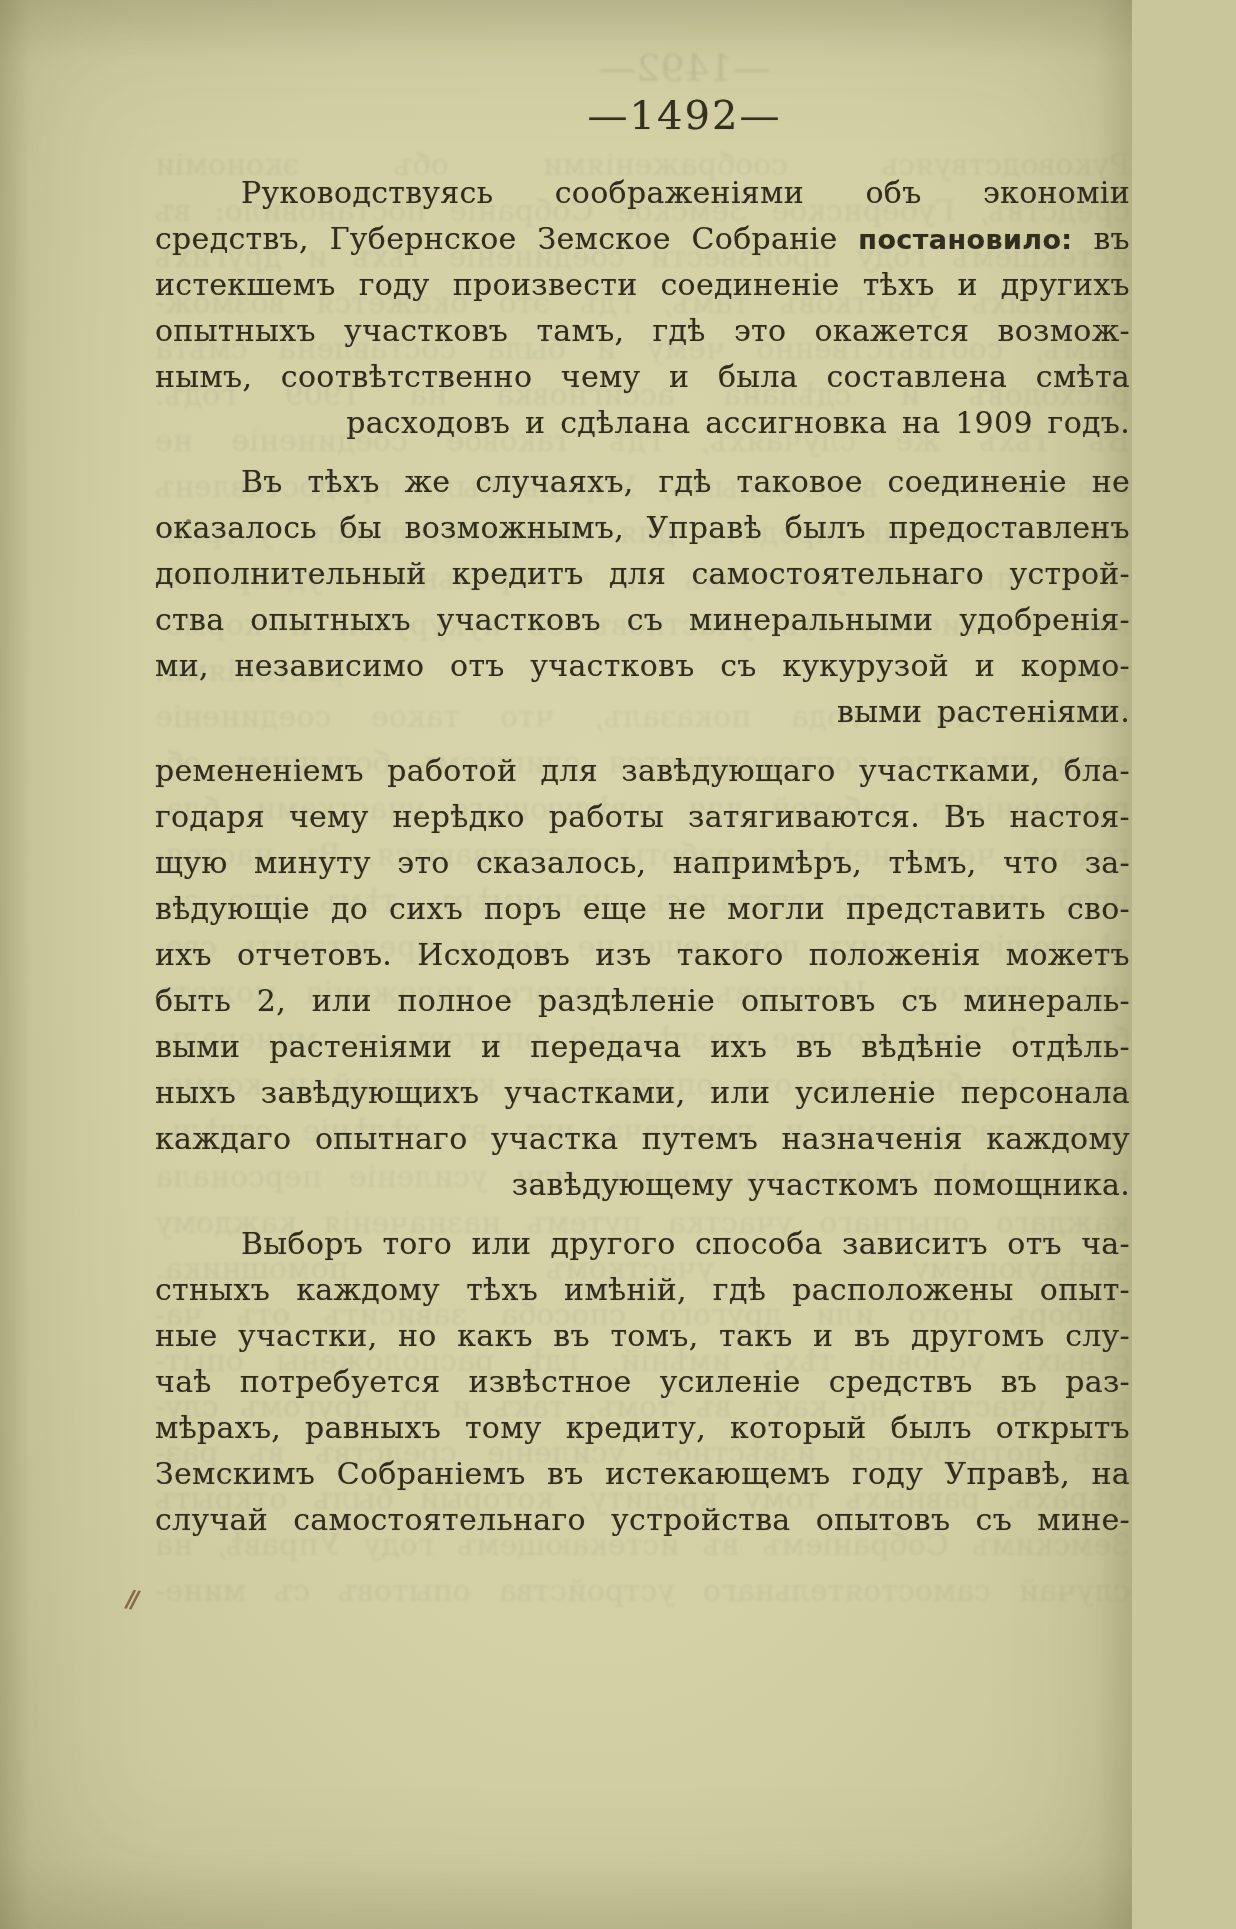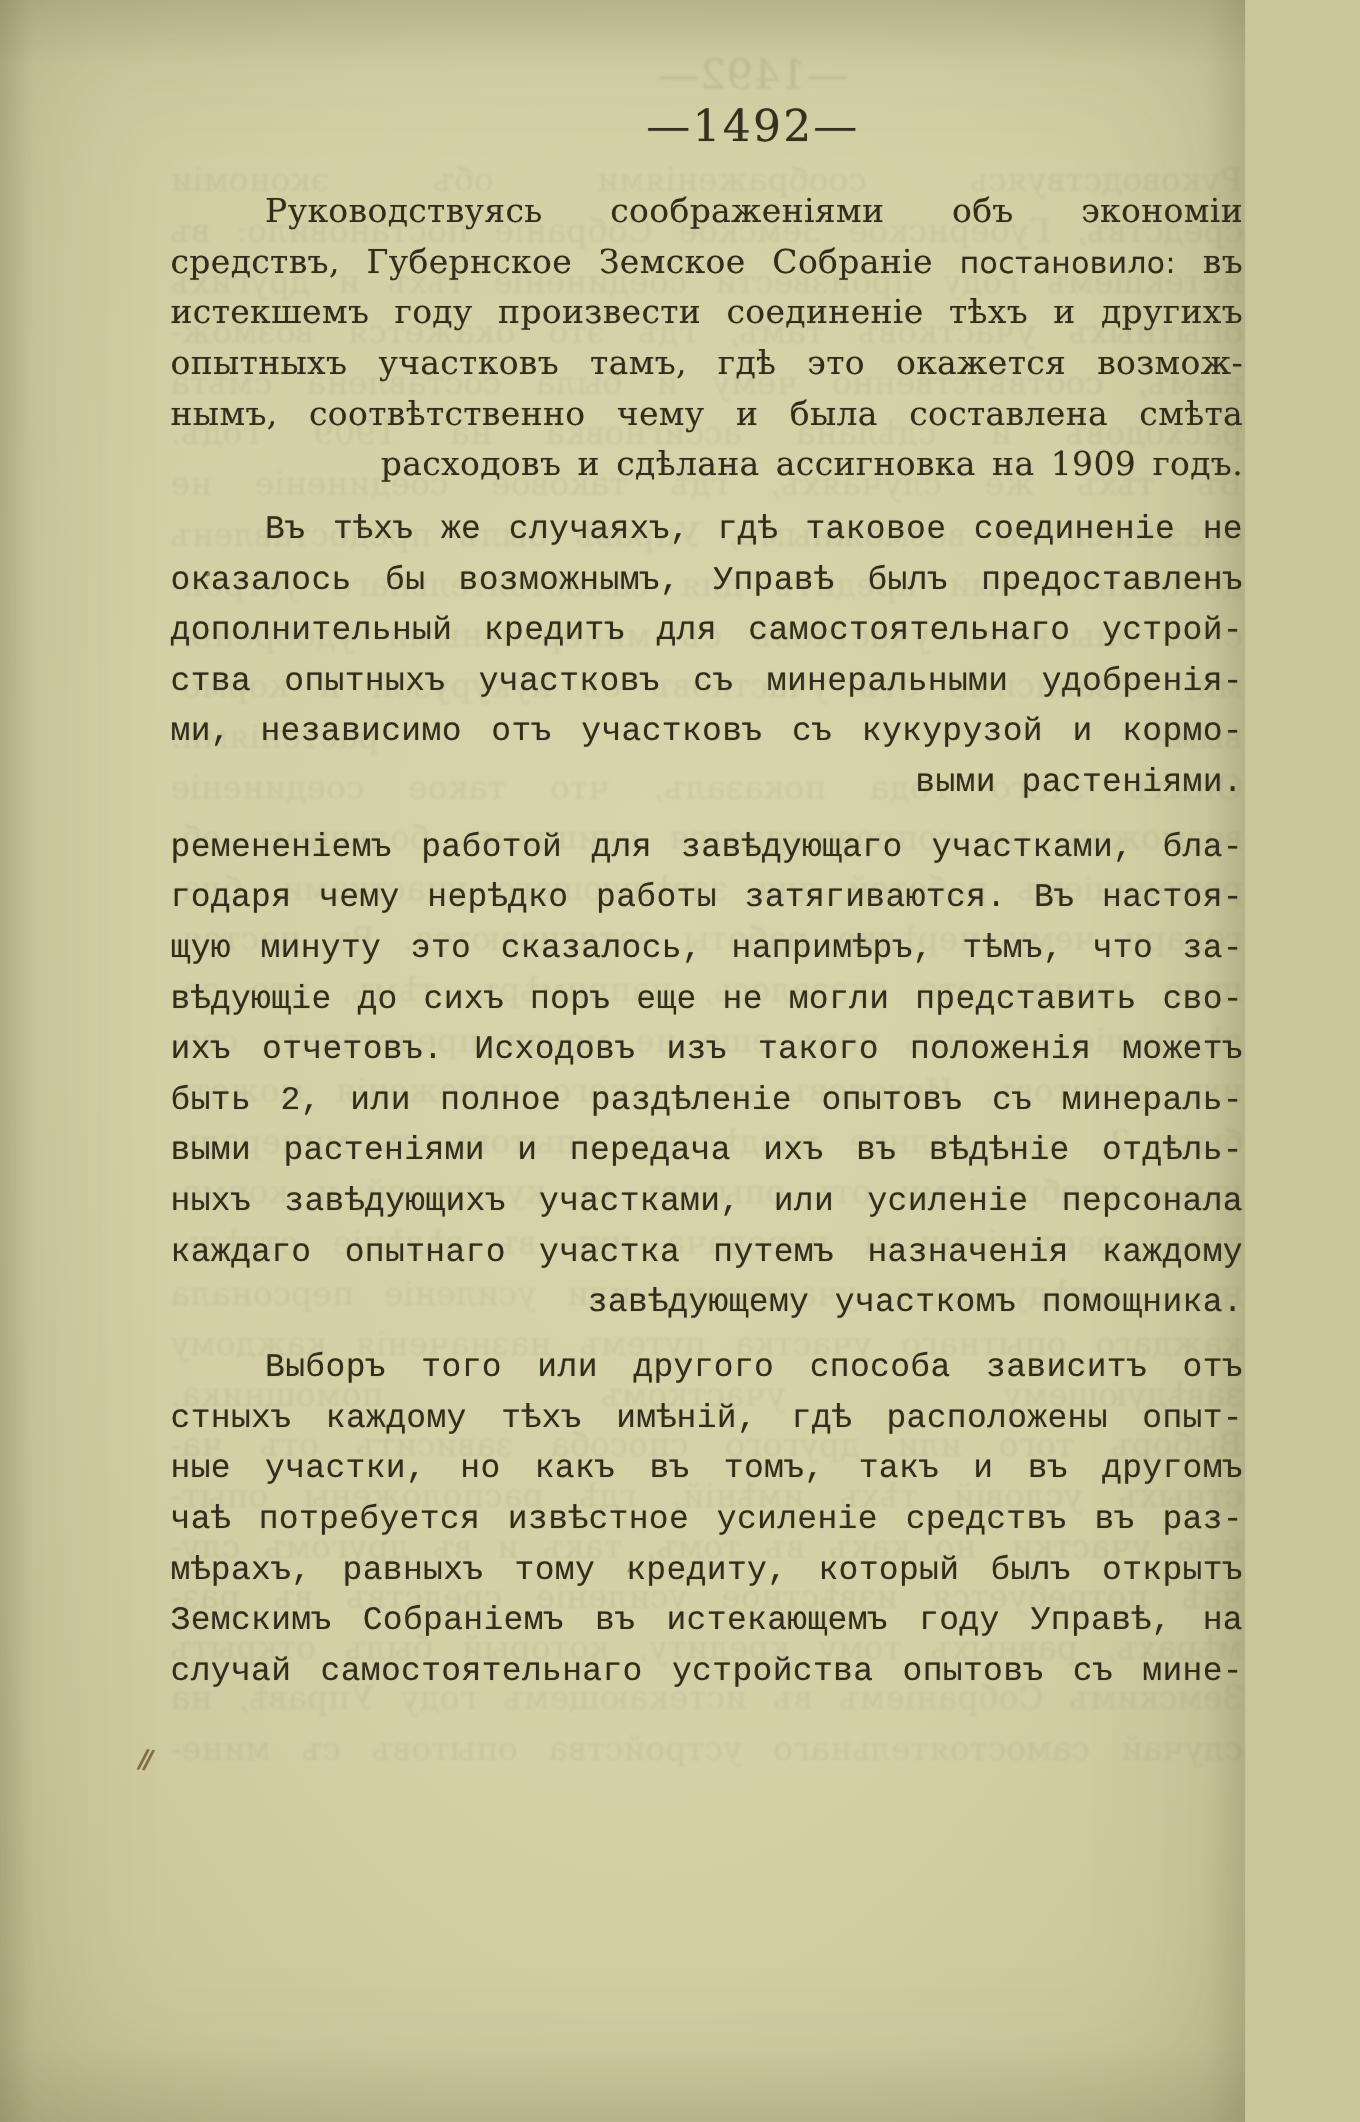--- a/index.html
+++ b/index.html
@@ -39,35 +39,35 @@
     position: absolute;
     top: 170px;
     left: 155px;
     width: 975px;
     color: #302d1d;
     font-size: 30px;
     letter-spacing: .3px;
     word-spacing: 5px;
     text-shadow: 0 0 1px rgba(52,47,26,.32);
   }
-  .para + .para { margin-top: 13px; font-family: Liberation Mono, monospace; }
+  .para + .para { margin-top: 13px; }
   .line {
     height: 46px;
     line-height: 46px;
     overflow: hidden;
     text-align: right;
   }
   .line.just {
     text-align: justify;
     text-align-last: justify;
   }
   .line.indent { text-indent: 86px; }
   .bsans {
     font-family: "DejaVu Sans", sans-serif;
-    font-weight: normal;
+    font-weight: bold;
     font-size: 27px;
     letter-spacing: .4px;
   }
   
   .ghost {
     position: absolute;
     left: 155px;
     width: 975px;
     color: #6f7d58;
     opacity: .13;

